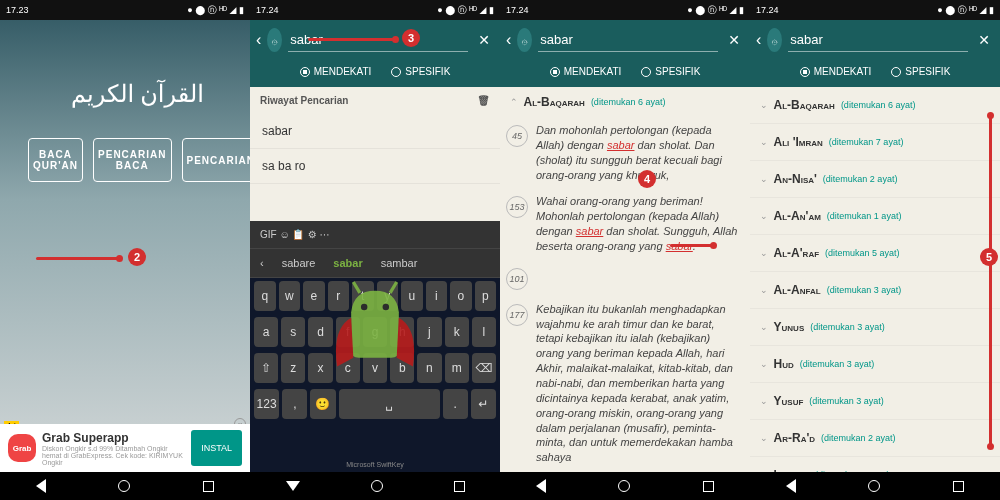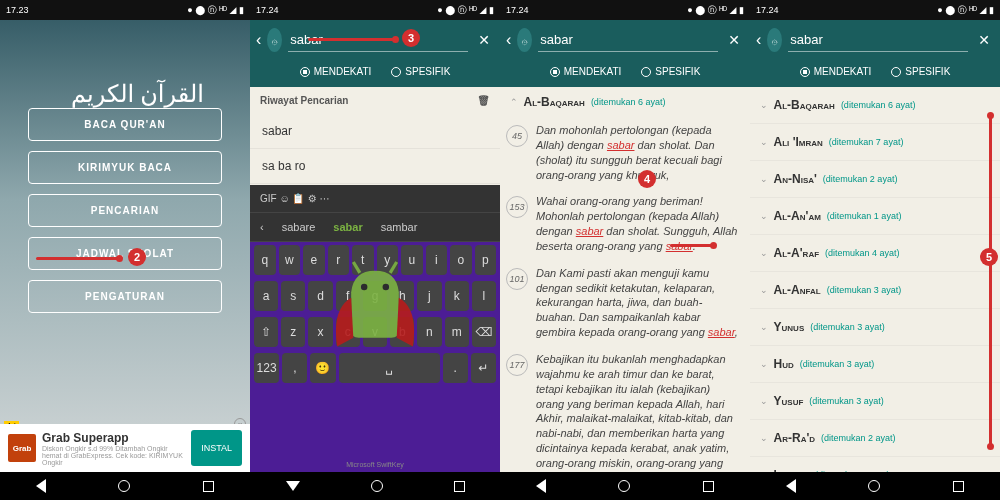--- a/index.html
+++ b/index.html
@@ -8,24 +8,24 @@
   .statusbar { height: 20px; background: #111; color: #fff; font-size: 9px; display: flex; align-items: center; padding: 0 6px; justify-content: space-between; }
   .statusbar .right { display: flex; gap: 3px; margin-left: 16px; }
   .navbar { height: 28px; background: #000; display: flex; align-items: center; justify-content: space-around; margin-top: auto; }
   .tri { width:0;height:0;border-top:7px solid transparent;border-bottom:7px solid transparent;border-right:10px solid #fff; }
   .circ { width:12px;height:12px;border:1.5px solid #fff;border-radius:50%; }
   .sq { width:11px;height:11px;border:1.5px solid #fff; }
 
   
   .s1 { background: linear-gradient(180deg,#2d5560 0%,#8fa8ad 40%,#d9dcdc 100%); position: relative; }
   .s1 .logo { text-align:center; margin-top:60px; color:#fff; font-size:24px; font-family:serif;padding-left:25px; }
-  .s1 .menu { display:flex; flex-direction:column; gap:10px; padding:0 28px; }
+  .s1 .menu { margin-top:30px; display:flex; flex-direction:row; gap:10px; padding:0 28px; }
   .s1 .menu button { background:transparent; border:1.5px solid #fff; color:#fff; font-size:10px; font-weight:600; letter-spacing:1px; padding:10px 4px; border-radius:4px; cursor:pointer; }
   .s1 .ad { position:absolute; bottom:28px; left:0; right:0; background:#fff; padding:6px 8px; display:flex; align-items:center; gap:6px; }
-  .s1 .ad .icon { width:28px;height:28px;background:#c2410c; border-radius:2px; font-size:8px;color:#fff;display:flex;align-items:center;justify-content:center;font-weight:bold; }
+  .s1 .ad .icon { width:28px;height:28px;background:#ef4444; border-radius:10px; font-size:8px;color:#fff;display:flex;align-items:center;justify-content:center;font-weight:bold; }
   .s1 .ad .txt { flex:1; }
   .s1 .ad .title { font-size:12px; font-weight:600; color:#333; }
   .s1 .ad .sub { font-size:7px; color:#999; }
   .s1 .ad .install { background:#009688;color:#fff;font-size:9px;padding:13px 10px;border-radius:3px; }
   .s1 .adbadge { position:absolute; bottom:70px; left:4px; background:#ffcc00; font-size:7px; padding:1px 3px; }
   .s1 .x { position:absolute; bottom:70px; right:4px; width:12px;height:12px;border:1px solid #999;border-radius:50%;font-size:8px;display:flex;align-items:center;justify-content:center;color:#666; }
 
   
   .header { background:#1a5d5d; color:#fff; }
   .hrow1 { display:flex; align-items:center; padding:8px 6px; gap:6px; }
@@ -35,21 +35,21 @@
   .hrow1 .close { font-size:14px; padding:0 4px; }
   .hrow2 { display:flex; justify-content:center; gap:20px; padding:6px 0 10px;text-align:center; }
   .radio { display:flex; align-items:center; gap:4px; font-size:10px; text-transform:uppercase; }
   .radio .dot { width:10px;height:10px;border:1.5px solid #fff;border-radius:50%; }
   .radio.sel .dot { background: radial-gradient(circle,#fff 0 40%,transparent 45%); }
 
   
   .s2 .hist { background:#f2efe6; flex:1; }
   .s2 .hist-head { display:flex; justify-content:space-between; align-items:flex-start; padding:8px 10px; font-size:10px; font-weight:600; color:#555; }
   .s2 .hist-item { padding:10px 12px; font-size:12px; color:#333; border-bottom:1px solid rgba(0,0,0,0.05); }
-  .s2 .keyboard { background:#4c1d95; height:287px; position:relative; }
+  .s2 .keyboard { background:#0f172a; height:251px; position:relative; }
   .s2 .sugg { display:flex; background:#333; padding:6px 4px; gap:6px; font-size:11px; color:#ccc; align-items:center; border-bottom:1px solid #444; }
   .s2 .sugg span { padding:2px 6px; }
   .s2 .sugg .active { color:#7cb342; font-weight:600; }
   .s2 .krow { display:flex; justify-content:center; gap:3px; padding:3px 4px; }
   .s2 .key { background:#444; color:#ddd; font-size:12px; padding:8px 0; border-radius:4px; flex:1; text-align:center; min-width:18px; }
   .s2 .android-mascot { position:absolute; top:45%; left:50%; transform:translate(-50%,-50%); width:110px; height:130px; opacity:0.9; pointer-events:none; }
 
   
   .s3 .results { background:#f2efe6; flex:1; overflow:hidden; font-size:11px; }
   .s3 .surah-head { display:flex; align-items:center; gap:6px; padding:8px 10px; color:#555; }
@@ -76,21 +76,21 @@
 <body>
 
 <div class="screen s1">
   <div class="statusbar">
     <span>17.23</span>
     <span class="right">● ⬤ ⓝ ᴴᴰ ◢ ▮</span>
   </div>
   <div class="logo">القرآن الكريم</div>
   <div class="menu">
     <button>BACA QUR'AN</button>
-    <button>KIRIMYUK BACA</button>
+    <button>PENCARIAN BACA</button>
     <button>PENCARIAN</button>
     <button>JADWAL SHOLAT</button>
     <button>PENGATURAN</button>
   </div>
   <div class="red-line" style="top:257px;left:36px;width:82px;"></div>
   <div class="red-dot" style="top:255px;left:116px;"></div>
   <div class="marker" style="top:248px;left:128px;">2</div>
   <div class="adbadge">Ad</div>
   <div class="x">×</div>
   <div class="ad">
@@ -247,21 +247,20 @@
         <div class="ayat">
           <div class="num">45</div>
           <div>Dan mohonlah pertolongan (kepada Allah) dengan <span class="hl">sabar</span> dan sholat. Dan (sholat) itu sungguh berat kecuali bagi orang-orang yang khusyuk,</div>
         </div>
         <div class="ayat">
           <div class="num">153</div>
           <div>Wahai orang-orang yang beriman! Mohonlah pertolongan (kepada Allah) dengan <span class="hl">sabar</span> dan sholat. Sungguh, Allah beserta orang-orang yang <span class="hl">sabar</span>.</div>
         </div>
         <div class="ayat">
           <div class="num">101</div>
-          <div>Dan Kami pasti akan menguji kamu dengan sedikit ketakutan, kelaparan, kekurangan harta, jiwa, dan buah-buahan. Dan sampaikanlah kabar gembira kepada orang-orang yang <span class="hl">sabar</span>,</div>
         </div>
         <div class="ayat">
           <div class="num">177</div>
           <div>Kebajikan itu bukanlah menghadapkan wajahmu ke arah timur dan ke barat, tetapi kebajikan itu ialah (kebajikan) orang yang beriman kepada Allah, hari Akhir, malaikat-malaikat, kitab-kitab, dan nabi-nabi, dan memberikan harta yang dicintainya kepada kerabat, anak yatim, orang-orang miskin, orang-orang yang dalam perjalanan (musafir), peminta-minta, dan untuk memerdekakan hamba sahaya</div>
         </div>
       </div>
   </div>
   <div class="marker" style="top:170px;left:138px;">4</div>
   <div class="red-line" style="top:244px;left:170px;width:42px;"></div>
   <div class="red-dot" style="top:242px;left:210px;"></div>
@@ -312,21 +311,21 @@
         <span class="cnt">(ditemukan 2 ayat)</span>
       </div>
       <div class="row">
         <span class="chev">⌄</span>
         <span class="sn">Al-An'am</span>
         <span class="cnt">(ditemukan 1 ayat)</span>
       </div>
       <div class="row">
         <span class="chev">⌄</span>
         <span class="sn">Al-A'raf</span>
-        <span class="cnt">(ditemukan 4 ayat)</span>
+        <span class="cnt">(ditemukan 5 ayat)</span>
       </div>
       <div class="row">
         <span class="chev">⌄</span>
         <span class="sn">Al-Anfal</span>
         <span class="cnt">(ditemukan 3 ayat)</span>
       </div>
       <div class="row">
         <span class="chev">⌄</span>
         <span class="sn">Yunus</span>
         <span class="cnt">(ditemukan 3 ayat)</span>

